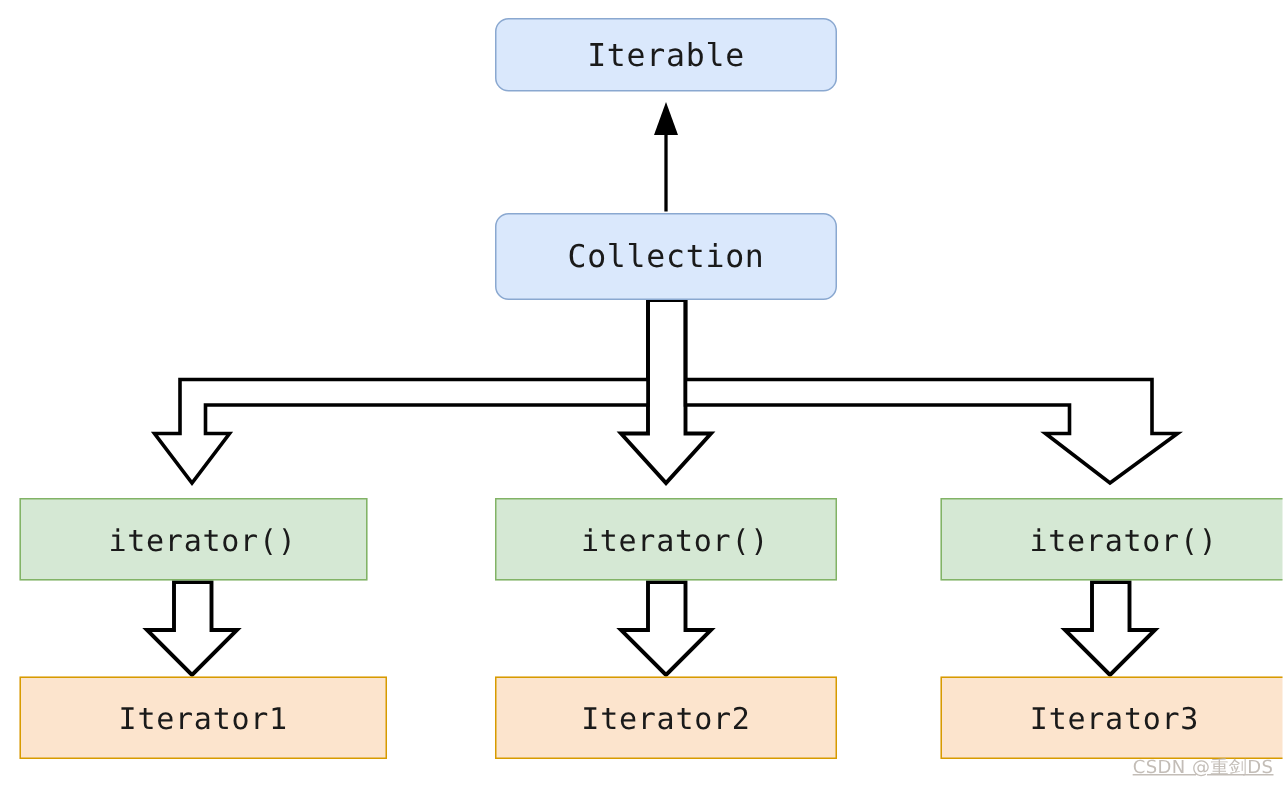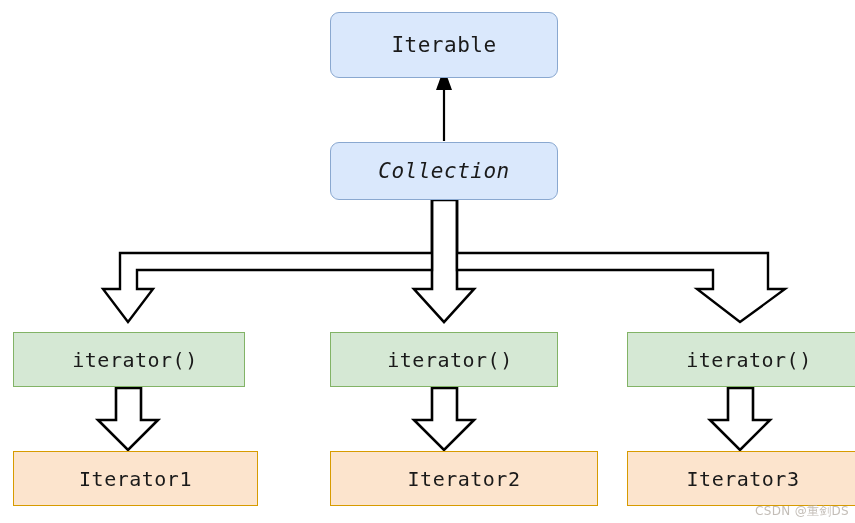--- a/index.html
+++ b/index.html
@@ -52,41 +52,42 @@
   .box-green .node-label { font-size: 20px; }
 
   
   .box-orange {
     background: #fce4cd;
     border: 1.8px solid #d79b00;
   }
   .box-orange .node-label { font-size: 20px; }
 
   
-  #box-iterable    { left: 330px; top: 12px;  width: 228px; height: 66px; }
-  #box-collection  { left: 330px; top: 142px; width: 228px; height: 58px; font-style: italic; }
+  #box-iterable    { left: 330px; top: 12px;  width: 228px; height: 49px; }
+  #box-collection  { left: 330px; top: 142px; width: 228px; height: 58px; }
 
   #box-iterator-m-1 { left: 13px;  top: 332px; width: 232px; height: 55px; }
   #box-iterator-m-2 { left: 330px; top: 332px; width: 228px; height: 55px; }
   #box-iterator-m-3 { left: 627px; top: 332px; width: 232px; height: 55px; }
 
   #box-iterator-1  { left: 13px;  top: 451px; width: 245px; height: 55px; }
-  #box-iterator-2  { left: 330px; top: 451px; width: 268px; height: 55px; }
+  #box-iterator-2  { left: 330px; top: 451px; width: 228px; height: 55px; }
   #box-iterator-3  { left: 627px; top: 451px; width: 232px; height: 55px; }
 
   .watermark {
     position: absolute;
     right: 6px;
     bottom: 3px;
     font-family: "DejaVu Sans", "Liberation Sans", sans-serif;
     font-size: 12px;
     color: #b9b2ab;
     opacity: 0.85;
     white-space: nowrap;
     letter-spacing: 0.3px;
+    text-decoration: underline;
   }
 </style>
 </head>
 <body>
 
 <svg id="diagram" viewBox="0 0 855 523" xmlns="http://www.w3.org/2000/svg">
 
   <g>
     <line x1="444" y1="141" x2="444" y2="82" stroke="#000000" stroke-width="2.2"></line>
     <polygon points="444,68 436,90 452,90" fill="#000000"></polygon>

